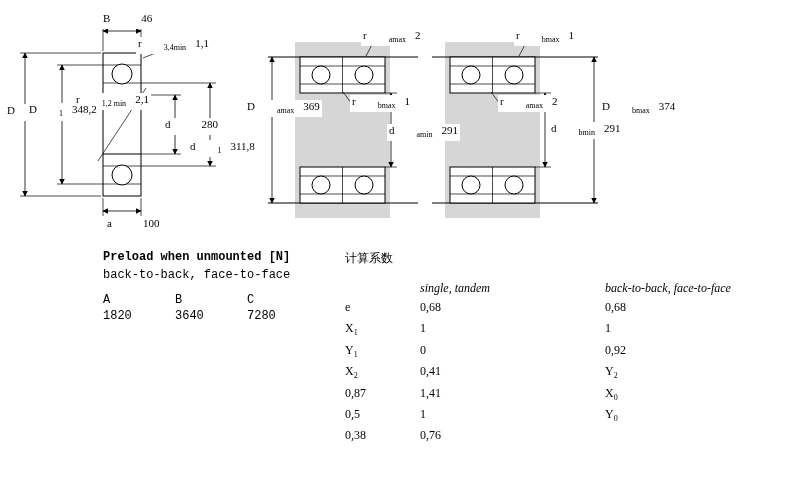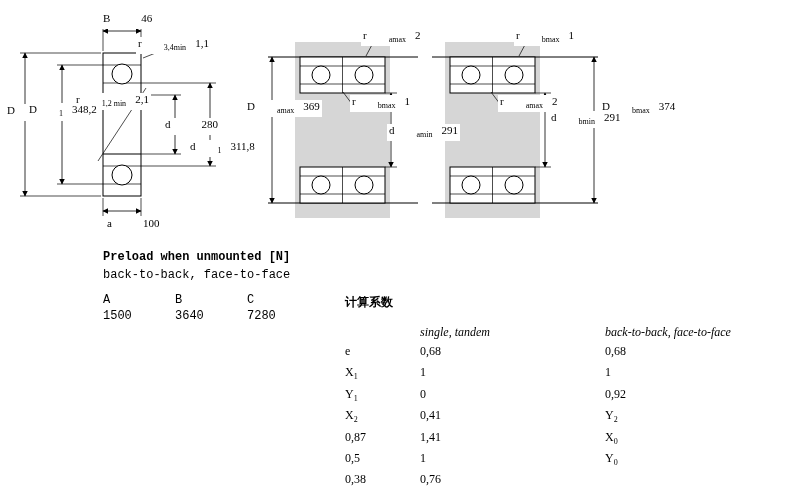--- a/index.html
+++ b/index.html
@@ -13,21 +13,21 @@
   .wbox{fill:#fff;stroke:#000;stroke-width:1;}
   .ball{fill:#fff;stroke:#000;stroke-width:1;}
   .dim{position:absolute;font-size:11px;line-height:13px;white-space:nowrap;background:#fff;padding:0 2px;}
   .dim sub{font-size:8px;padding-left:22px;}
   .dim .val{margin-left:9px;}
   .pre-block{position:absolute;left:103px;top:250px;width:250px;font-size:12px;font-family:Liberation Mono, monospace;}
   .pre-title{font-weight:bold;}
   .pre-sub{margin-top:4px;}
   .pre-grid{display:grid;grid-template-columns:72px 72px 72px;margin-top:11px;row-gap:2px;}
   .fac-block{position:absolute;left:345px;top:250px;width:440px;font-size:12px;}
-  .fac-title{font-weight:bold;margin-top:44px;}
+  .fac-title{font-weight:normal;}
   .fac-head{position:relative;height:15px;margin-top:14px;font-style:italic;}
   .fac-head .c1{position:absolute;left:75px;top:0;}
   .fac-head .c2{position:absolute;left:260px;top:0;}
   .fac-grid{display:grid;grid-template-columns:75px 185px 170px;margin-top:3px;line-height:17px;}
   .fac-grid sub{font-size:8px;}
 </style>
 </head>
 <body>
 
 <div id="canvas">
@@ -132,30 +132,30 @@
   <div class="dim" style="left:105px;top:217px"><span>a</span><sub></sub><span class="val">100</span></div>
 
   <div class="dim" style="left:361px;top:29px"><span>r</span><sub>amax</sub><span class="val">2</span></div>
   <div class="dim" style="left:245px;top:100px"><span>D</span><sub>amax</sub><span class="val">369</span></div>
   <div class="dim" style="left:350px;top:95px"><span>r</span><sub>bmax</sub><span class="val">1</span></div>
   <div class="dim" style="left:387px;top:124px"><span>d</span><sub>amin</sub><span class="val">291</span></div>
 
   <div class="dim" style="left:514px;top:29px"><span>r</span><sub>bmax</sub><span class="val">1</span></div>
   <div class="dim" style="left:498px;top:95px"><span>r</span><sub>amax</sub><span class="val">2</span></div>
   <div class="dim" style="left:600px;top:100px"><span>D</span><sub>bmax</sub><span class="val">374</span></div>
-  <div class="dim" style="left:549px;top:111px"><span>d</span><sub>bmin</sub><span class="val">291</span></div>
+  <div class="dim" style="left:549px;top:122px"><span>d</span><sub>bmin</sub><span class="val">291</span></div>
 
   <div class="pre-block">
     <div class="pre-title">Preload when unmounted [N]</div>
     <div class="pre-sub">back-to-back, face-to-face</div>
     <div class="pre-grid">
       <div>A</div>
       <div>B</div>
       <div>C</div>
-      <div>1500</div>
+      <div>1820</div>
       <div>3640</div>
       <div>7280</div>
     </div>
   </div>
 
   <div class="fac-block">
     <div class="fac-title">计算系数</div>
     <div class="fac-head">
       <span class="c1">single, tandem</span>
       <span class="c2">back-to-back, face-to-face</span>

